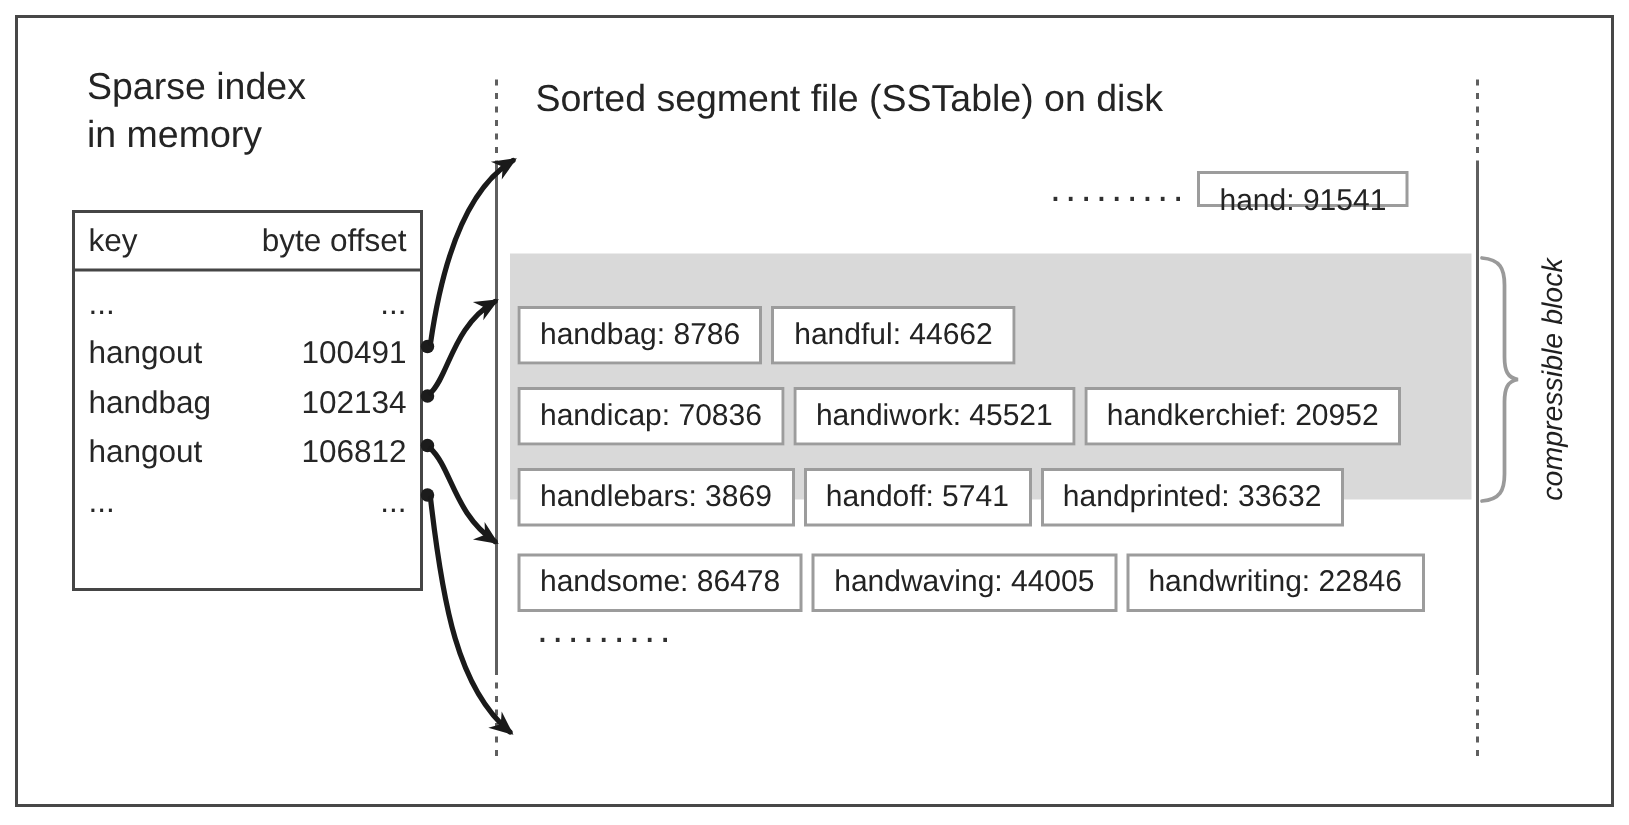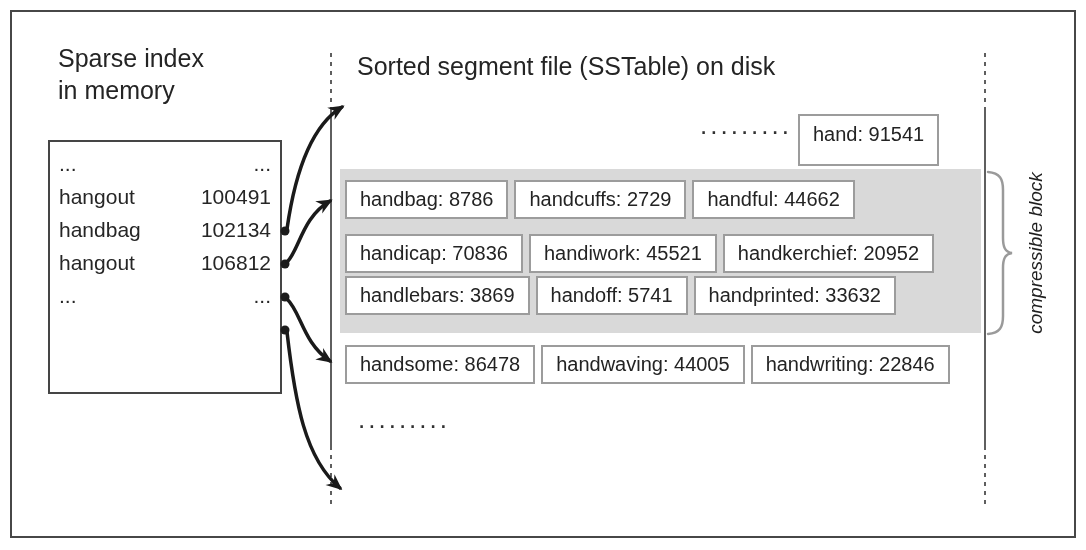--- a/index.html
+++ b/index.html
@@ -38,32 +38,32 @@
     display:flex;justify-content:space-between;align-items:center;
     height:33px;padding:0 9px;font-size:21px;
   }
   .index-row .offset{text-align:right;}
 
   
   .gray-block{
     position:absolute;left:340px;top:169px;width:641px;height:164px;
     background:#d9d9d9;
   }
-  .seg-row{position:absolute;display:flex;gap:6px;}
+  .seg-row{position:absolute;display:flex;gap:6px;margin-top:24px;}
   #seg-row-1{left:345px;top:180px;}
   #seg-row-2{left:345px;top:234px;}
-  #seg-row-3{left:345px;top:276px;align-items:flex-end;}
+  #seg-row-3{left:345px;top:288px;align-items:flex-end;}
   #seg-row-4{left:345px;top:345px;align-items:flex-end;}
   .seg-box{
     border:2px solid #9c9c9c;background:#ffffff;
     height:39px;line-height:35px;padding:0 13px;
     font-size:20px;white-space:nowrap;box-sizing:border-box;
     color:#232323;
   }
-  #hand-box{position:absolute;left:798px;top:114px;height:52px;line-height:36px;}
+  #hand-box{position:absolute;left:798px;top:114px;height:24px;line-height:36px;}
   .dots{
     position:absolute;font-size:26px;letter-spacing:3px;line-height:1;
     color:#303030;white-space:nowrap;
   }
   #top-dots{left:700px;top:112px;}
   #bottom-dots{left:358px;top:406px;}
 
   .compress-label{
     position:absolute;left:1036px;top:253px;
     transform:translate(-50%,-50%) rotate(-90deg);
@@ -77,20 +77,24 @@
 <div id="stage">
 
   <div class="frame"></div>
 
   <div class="title" id="sparse-title">Sparse index
 in memory</div>
 
   <div class="title" id="segment-title">Sorted segment file (SSTable) on disk</div>
 
   <div class="index-table">
+    <div class="index-header">
+      <span>key</span>
+      <span>byte offset</span>
+    </div>
     <div class="index-body">
       <div class="index-row">
         <span class="key">...</span>
         <span class="offset">...</span>
       </div>
       <div class="index-row">
         <span class="key">hangout</span>
         <span class="offset">100491</span>
       </div>
       <div class="index-row">
@@ -109,21 +113,20 @@
   </div>
 
   <div class="gray-block"></div>
 
   <div class="dots" id="top-dots">.........</div>
 
   <div class="seg-box" id="hand-box">hand: 91541</div>
 
   <div class="seg-row" id="seg-row-1">
     <div class="seg-box">handbag: 8786</div>
-    <div class="seg-box">handcuffs: 2729</div>
     <div class="seg-box">handful: 44662</div>
   </div>
 
   <div class="seg-row" id="seg-row-2">
     <div class="seg-box">handicap: 70836</div>
     <div class="seg-box">handiwork: 45521</div>
     <div class="seg-box">handkerchief: 20952</div>
   </div>
 
   <div class="seg-row" id="seg-row-3">

